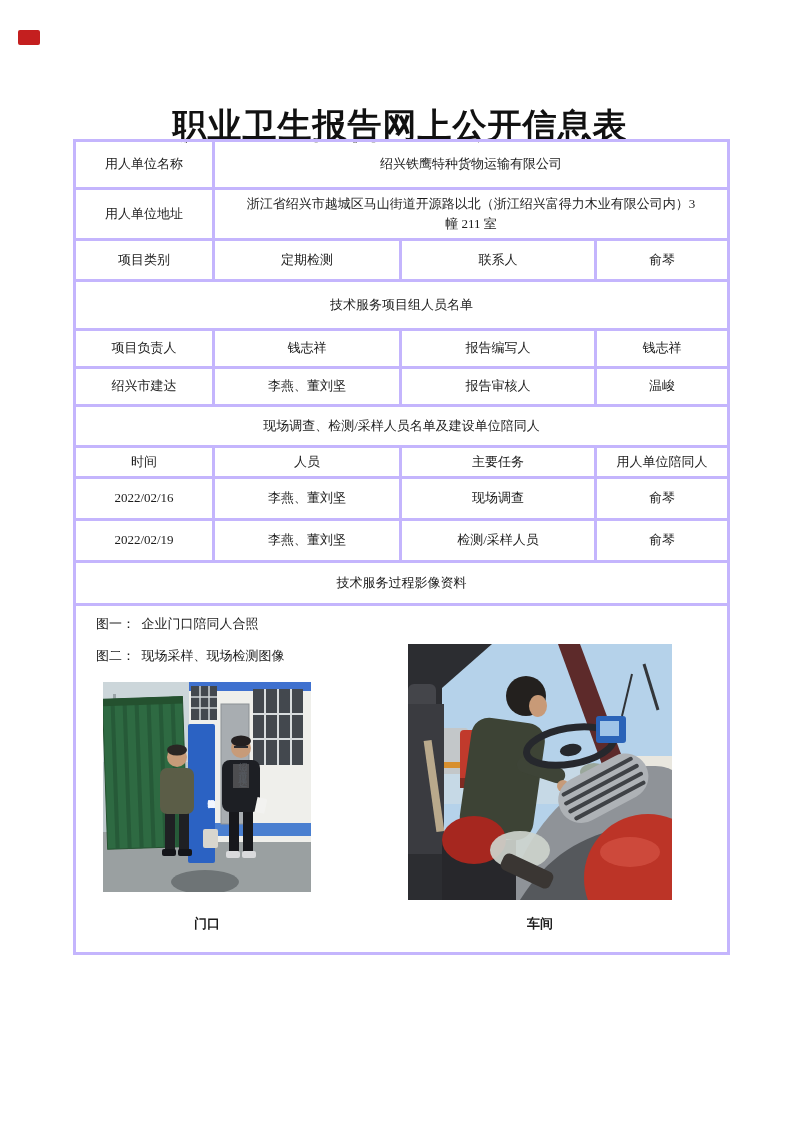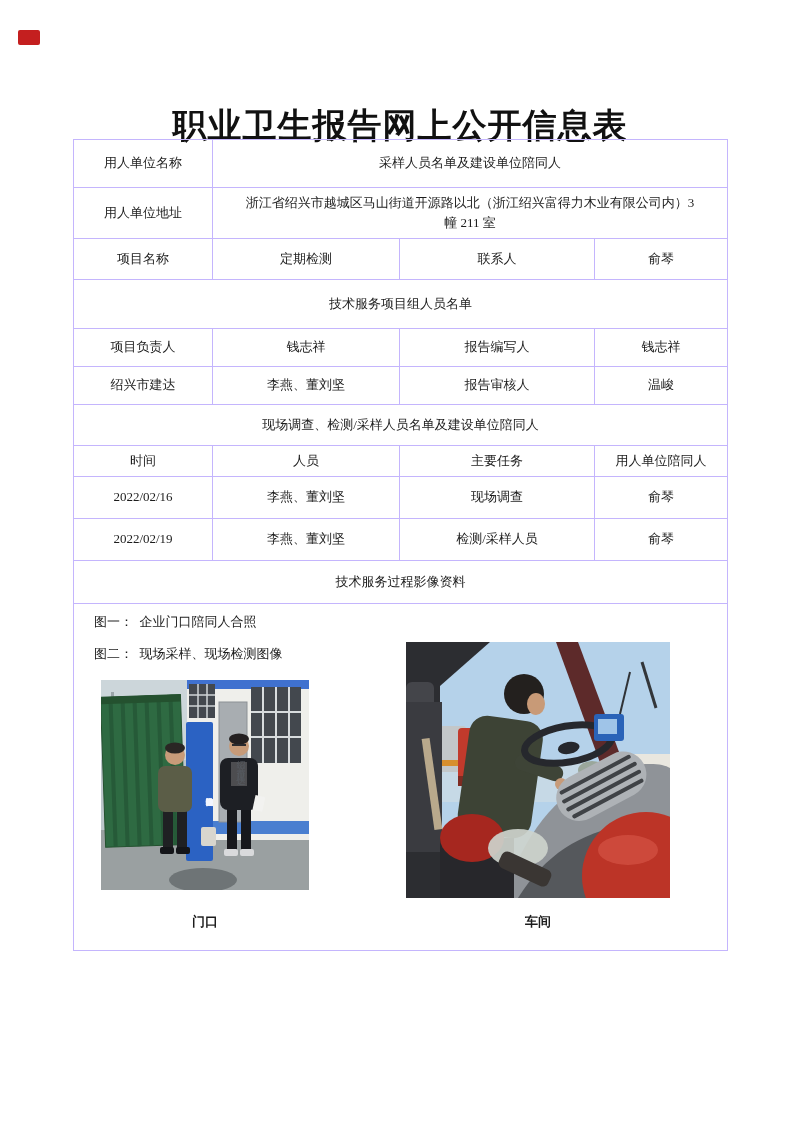--- a/index.html
+++ b/index.html
@@ -14,21 +14,21 @@
   }
   .doc-title{
     position:absolute;left:0;top:103px;width:800px;text-align:center;
     font-size:34px;font-weight:700;letter-spacing:1px;color:#111;
   }
   table.report{
     position:absolute;left:73px;top:139px;width:654px;
     border-collapse:collapse;table-layout:fixed;
   }
   table.report td{
-    border:1px solid #c4b5fd;text-align:center;vertical-align:middle;
+    border:3px solid #c4b5fd;text-align:center;vertical-align:middle;
     font-size:13px;padding:2px 6px;line-height:1.55;
     overflow:hidden;
   }
   tr.r1{height:48px}tr.r2{height:47px}tr.r3{height:51px}tr.r4{height:41px}
   tr.r5{height:49px}tr.r6{height:38px}tr.r7{height:38px}tr.r8{height:41px}
   tr.r9{height:31px}tr.r10{height:42px}tr.r11{height:42px}tr.r12{height:43px}
   td.section{font-size:13.5px;}
   td.addr{white-space:pre-line;margin-left:44px;}
   td.media-cell{padding:0;text-align:left;vertical-align:top;height:342px;}
   .media-body{position:relative;width:652px;height:342px;}
@@ -65,29 +65,29 @@
 <table class="report">
   <colgroup>
     <col style="width:139px">
       <col style="width:187px">
       <col style="width:195px">
       <col style="width:133px">
   </colgroup>
   <tbody>
       <tr class="r1">
     <td>用人单位名称</td>
-    <td colspan="3">采样人员名单及建设单位陪同人</td>
+    <td colspan="3">绍兴铁鹰特种货物运输有限公司</td>
   </tr>
   <tr class="r3">
     <td>用人单位地址</td>
     <td colspan="3" class="addr">浙江省绍兴市越城区马山街道开源路以北（浙江绍兴富得力木业有限公司内）3
 幢 211 室</td>
   </tr>
   <tr class="r4">
-    <td>项目名称</td>
+    <td>项目类别</td>
     <td>定期检测</td>
     <td>联系人</td>
     <td>俞琴</td>
   </tr>
   <tr class="r5">
     <td colspan="4" class="section">技术服务项目组人员名单</td>
   </tr>
   <tr class="r6">
     <td>项目负责人</td>
     <td>钱志祥</td>

